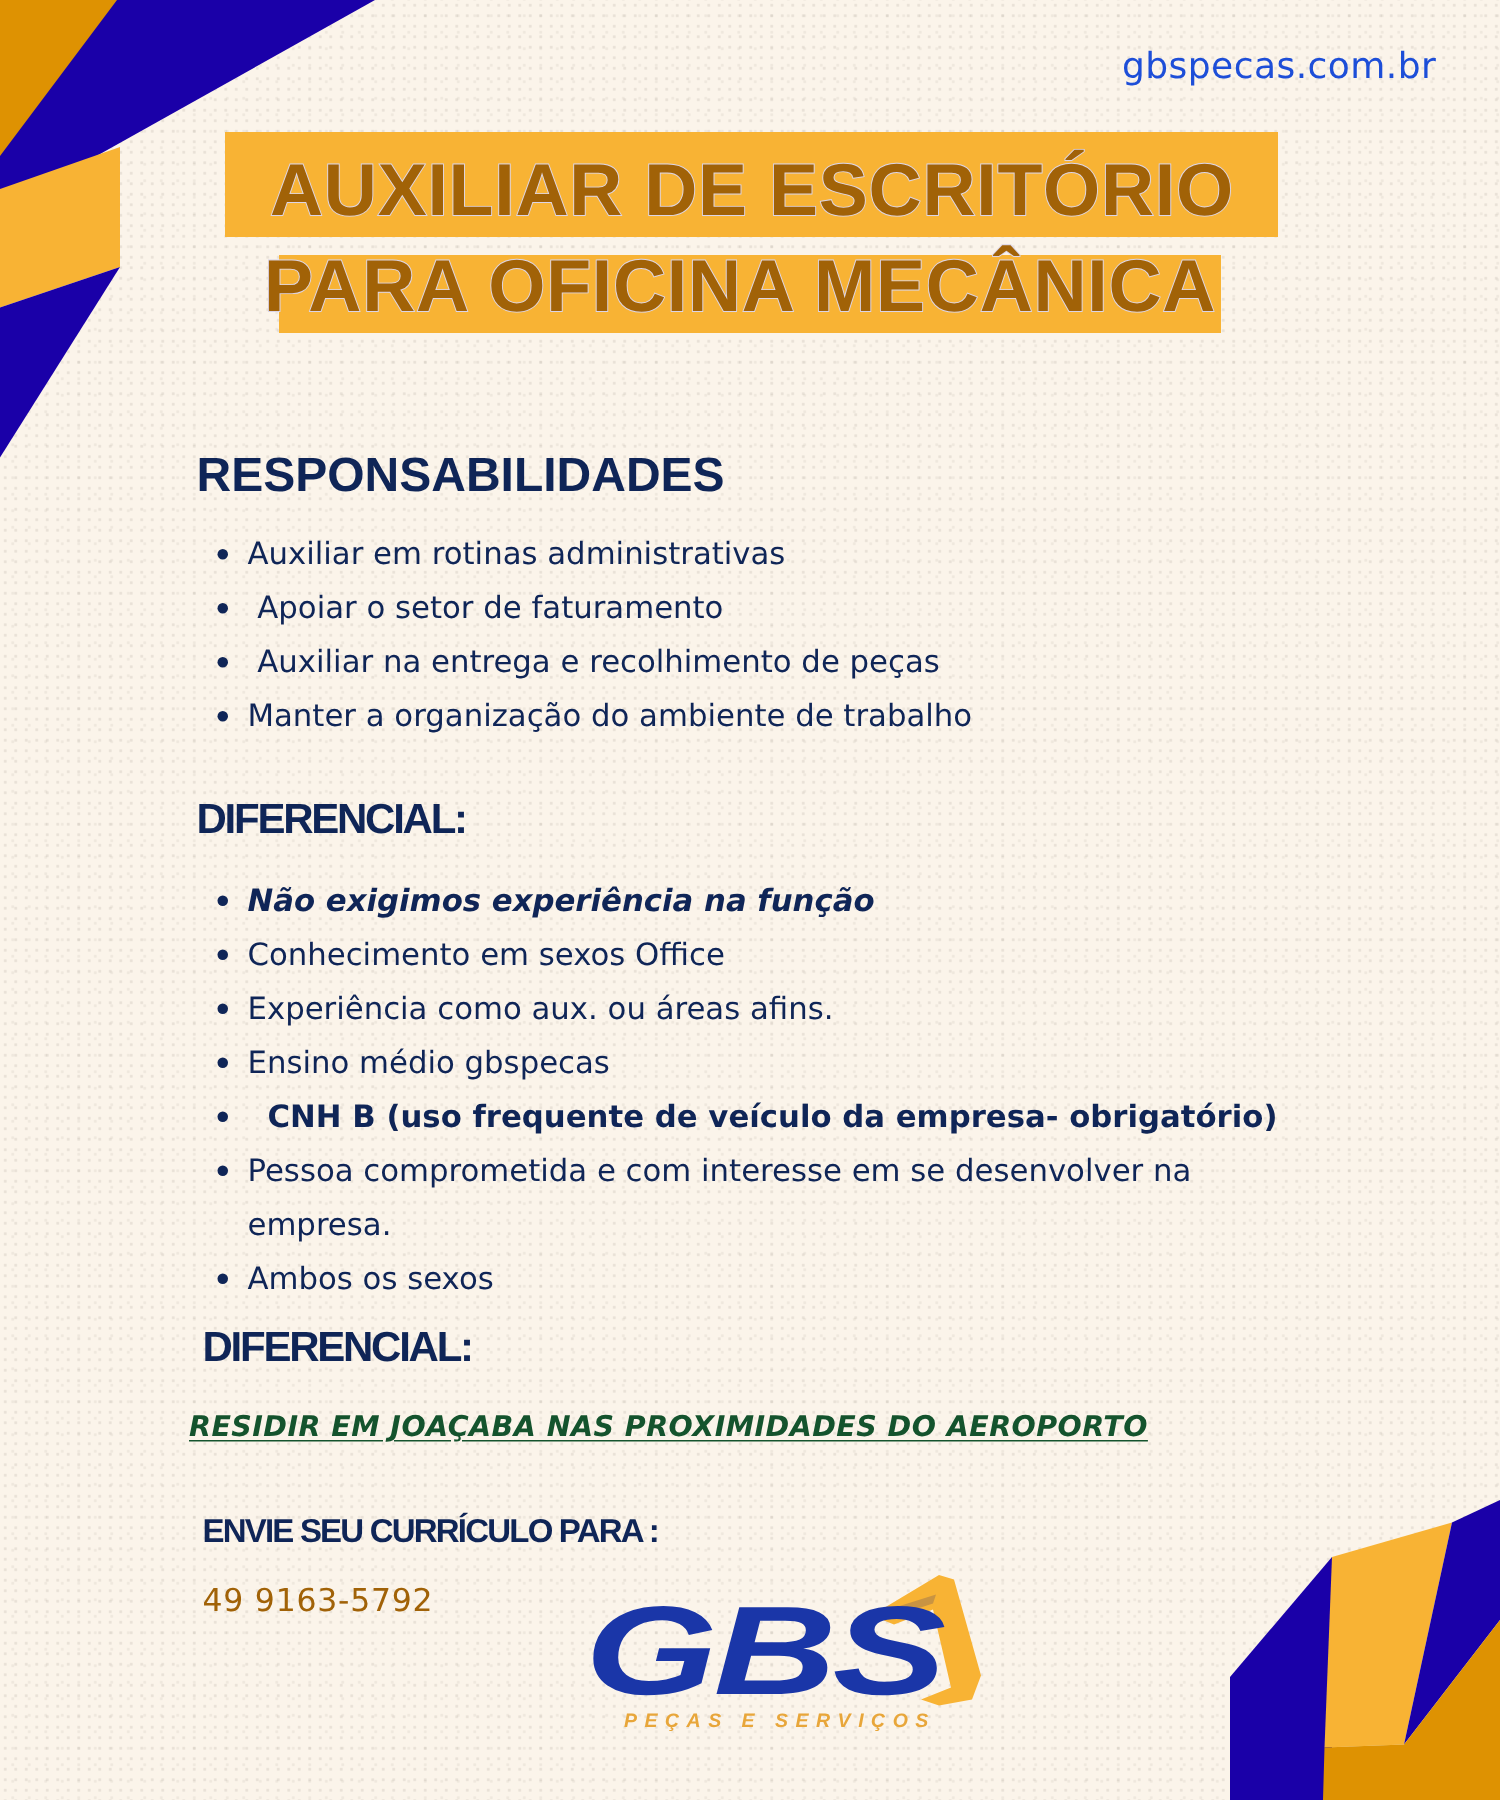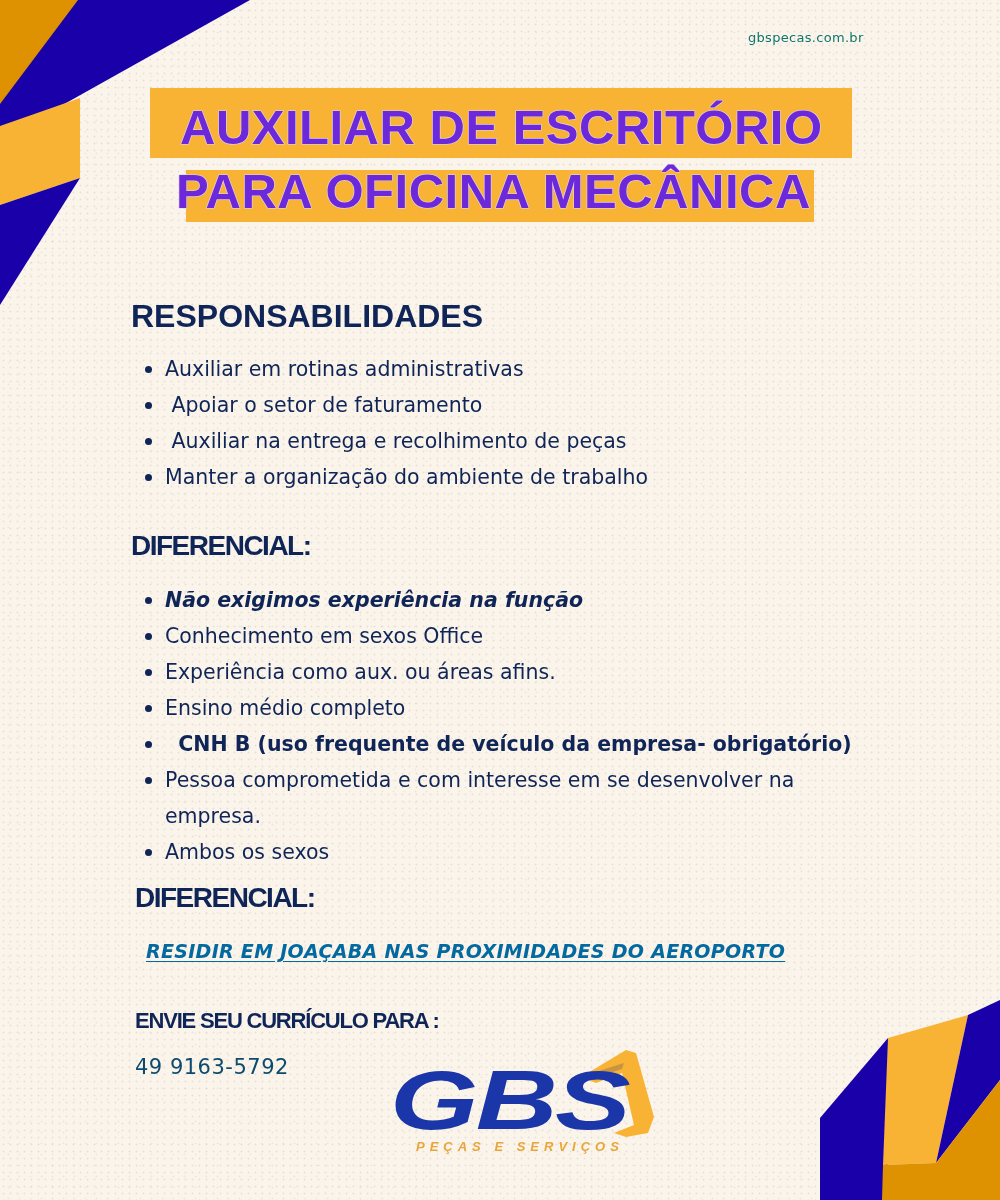--- a/index.html
+++ b/index.html
@@ -9,29 +9,29 @@
       background-image:
         radial-gradient(rgba(150,140,130,0.18) 0.8px, transparent 1.2px),
         radial-gradient(rgba(150,140,130,0.12) 0.8px, transparent 1.2px);
       background-size: 7px 7px, 11px 11px;
       background-position: 0 0, 3px 5px;
       font-family: "DejaVu Sans", sans-serif;
       color: #0F2557;
     }
     .deco { position: absolute; left: 0; top: 0; }
     .site {
-      position: absolute; left: 748px; top: 30px; font-size: 13px;
-      color: #0f766e; letter-spacing: 0.3px;
+      position: absolute; left: 748px; top: 30px; font-size: 24px;
+      color: #1d4ed8; letter-spacing: 0.3px;
     }
     .title-box {
       position: absolute; background: #F8B334;
     }
     .title-line {
       position: absolute; font-family: "Liberation Sans", sans-serif; font-weight: 700;
-      color: #6d28d9; font-size: 49px; letter-spacing: 0.5px; white-space: nowrap;
+      color: #a16207; font-size: 49px; letter-spacing: 0.5px; white-space: nowrap;
       -webkit-text-stroke: 1.2px #D9D2E6; paint-order: stroke fill;
       text-shadow: 0 0 1px #E8E2F0;
     }
     .section-h {
       position: absolute; font-family: "Liberation Sans", sans-serif; font-weight: 700;
       color: #0F2557; white-space: nowrap;
     }
     .h-resp { left: 131px; top: 298px; font-size: 32px; }
     .h-req { left: 131px; top: 530px; font-size: 28px; letter-spacing: -1.5px; }
     .h-dif { left: 135px; top: 882px; font-size: 28px; letter-spacing: -1.5px; }
@@ -45,25 +45,25 @@
       content: ""; position: absolute; left: 10px; top: 15px; width: 7px; height: 7px;
       background: #0F2557; border-radius: 50%;
     }
     ul.list li.wrap { white-space: normal; width: 700px; }
     .resp { left: 135px; top: 351px; }
     .req { left: 135px; top: 582px; }
     .req li.italic-bold { font-style: italic; font-weight: 700; }
     .req li.bold { font-weight: 700; text-align: center; }
     .dif-text {
       position: absolute; left: 126px; top: 940px; font-size: 19px; font-style: italic;
-      font-weight: 600; color: #0369a1; text-decoration: underline; text-underline-offset: 3px;
-      white-space: nowrap; letter-spacing: 0.3px; margin-left: 20px;
+      font-weight: 600; color: #14532d; text-decoration: underline; text-underline-offset: 3px;
+      white-space: nowrap; letter-spacing: 0.3px;
     }
     .phone {
-      position: absolute; left: 135px; top: 1055px; font-size: 21px; color: #0c4a6e;
+      position: absolute; left: 135px; top: 1055px; font-size: 21px; color: #a16207;
       letter-spacing: 0.5px;
     }
     .logo { position: absolute; left: 386px; top: 1045px; width: 280px; height: 115px; }
   </style>
 </head>
 <body>
 
 <svg class="deco" width="1000" height="1200">
 
   <polygon points="0,0 250,0 0,140" fill="#1A00A8"></polygon>
@@ -92,21 +92,21 @@
   <li style="white-space:pre;"> Apoiar o setor de faturamento</li>
   <li style="white-space:pre;"> Auxiliar na entrega e recolhimento de peças</li>
   <li>Manter a organização do ambiente de trabalho</li>
 </ul>
 
 <div class="section-h h-req">DIFERENCIAL:</div>
 <ul class="list req">
   <li class="italic-bold">Não exigimos experiência na função</li>
   <li>Conhecimento em sexos Office</li>
   <li>Experiência como aux. ou áreas afins.</li>
-  <li>Ensino médio completo</li>
+  <li>Ensino médio gbspecas</li>
   <li class="bold">CNH B (uso frequente de veículo da empresa- obrigatório)</li>
   <li class="wrap">Pessoa comprometida e com interesse em se desenvolver na empresa.</li>
   <li>Ambos os sexos</li>
 </ul>
 
 <div class="section-h h-dif">DIFERENCIAL:</div>
 <div class="dif-text">RESIDIR EM JOAÇABA NAS PROXIMIDADES DO AEROPORTO</div>
 
 <div class="section-h h-env">ENVIE SEU CURRÍCULO PARA :</div>
 <div class="phone">49 9163-5792</div>

